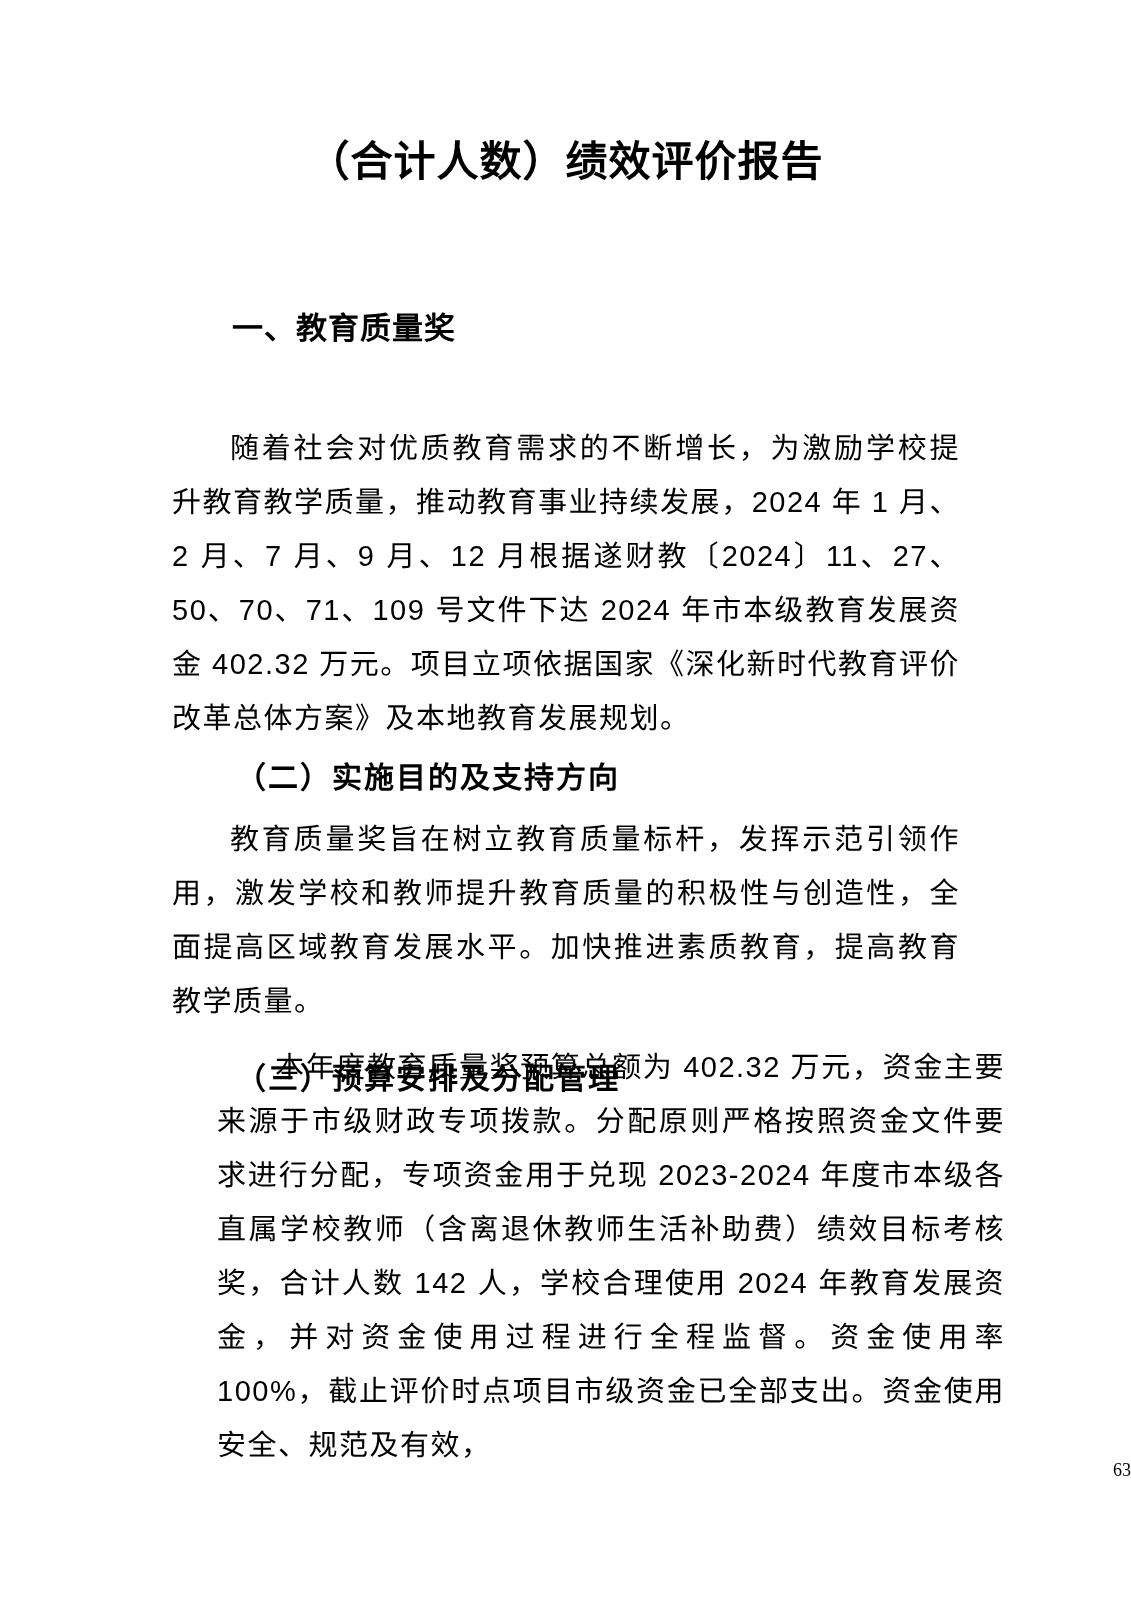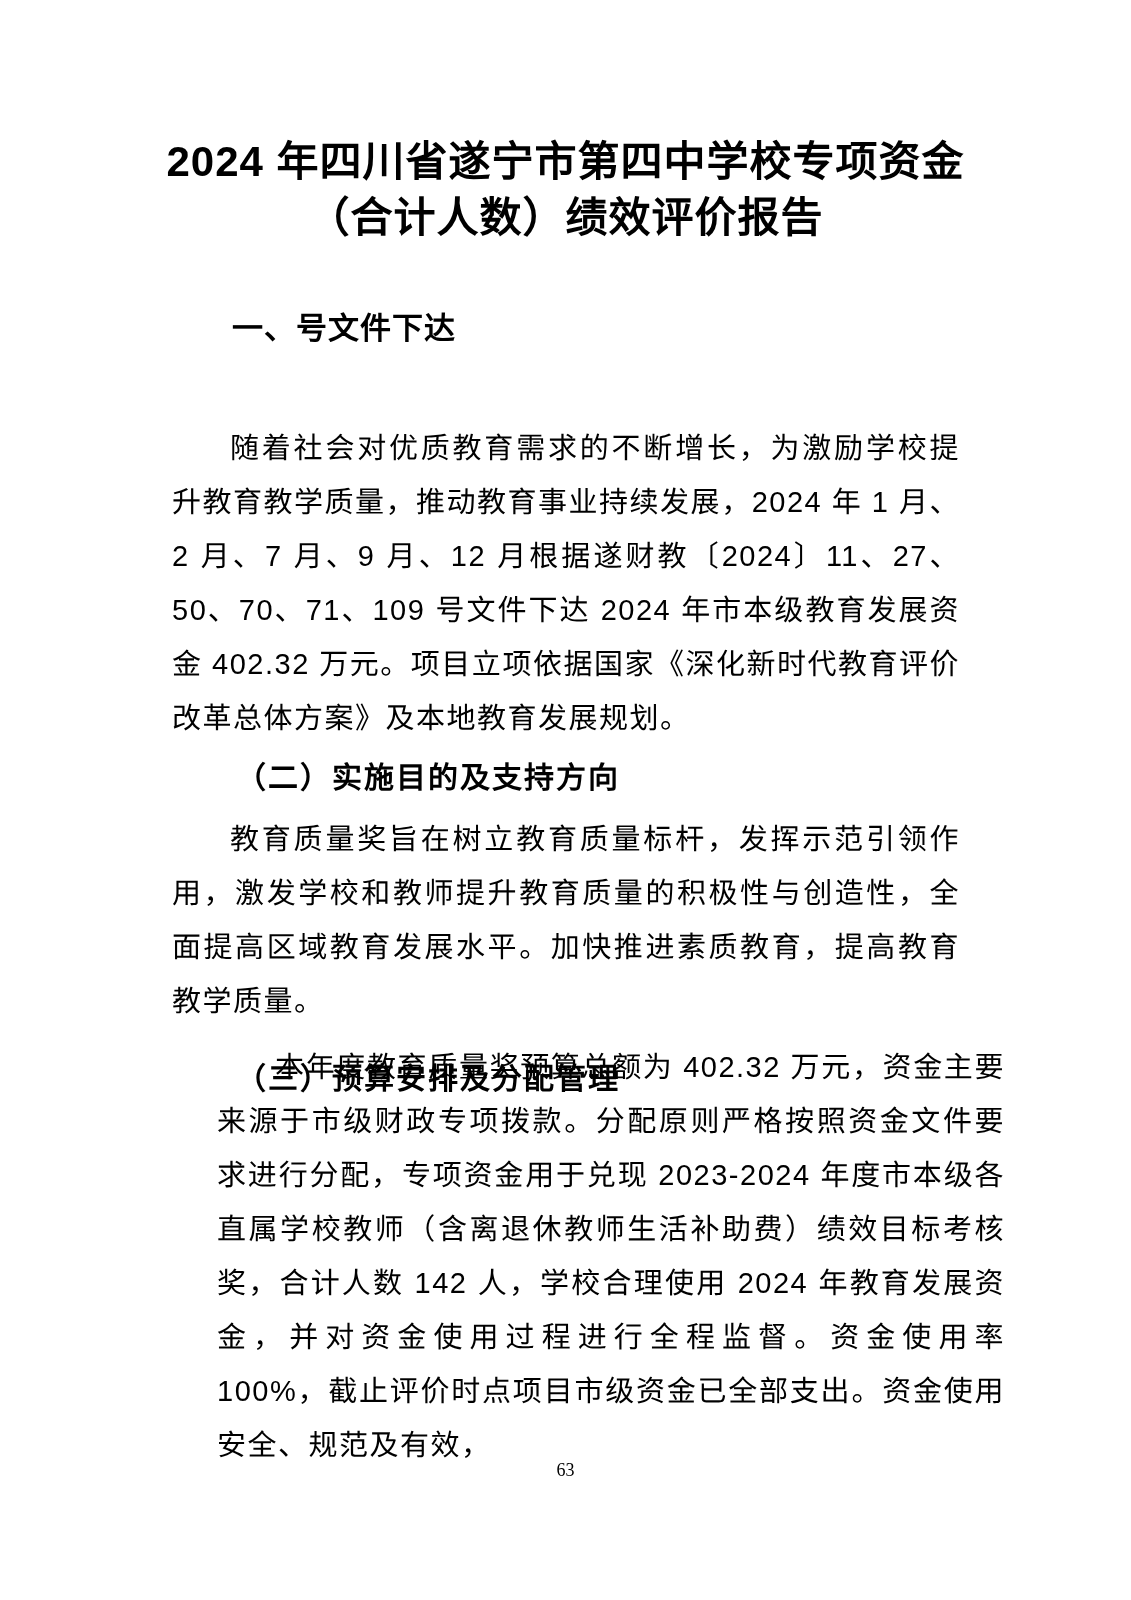--- a/index.html
+++ b/index.html
@@ -62,38 +62,37 @@
     color: #000000;
   }
   .para-1 { top: 421px; }
   .para-2 { top: 812px; }
   .para-3 { top: 1040px; margin-left: 45px; }
   .page-number {
     position: absolute;
     top: 1458px;
     left: 0;
     width: 1131px;
-    text-align: center;
+    text-align: right;
     font-family: "Liberation Serif", "DejaVu Serif", serif;
     font-size: 18px;
     line-height: 24px;
     color: #000000;
   }
 </style>
 </head>
 <body>
 
 <div class="page">
 
   <div class="title">
-    <div>2024 年四川省遂宁市第四中学校专项资金</div>
     <div>（合计人数）绩效评价报告</div>
   </div>
 
-  <div class="chapter-heading">一、号文件下达</div>
+  <div class="chapter-heading">一、教育质量奖</div>
 
 
   <div class="para para-1">随着社会对优质教育需求的不断增长，为激励学校提升教育教学质量，推动教育事业持续发展，2024 年 1 月、2 月、7 月、9 月、12 月根据遂财教〔2024〕11、27、50、70、71、109 号文件下达 2024 年市本级教育发展资金 402.32 万元。项目立项依据国家《深化新时代教育评价改革总体方案》及本地教育发展规划。</div>
 
   <div class="section-heading sh-2">（二）实施目的及支持方向</div>
 
   <div class="para para-2">教育质量奖旨在树立教育质量标杆，发挥示范引领作用，激发学校和教师提升教育质量的积极性与创造性，全面提高区域教育发展水平。加快推进素质教育，提高教育教学质量。</div>
 
   <div class="section-heading sh-3">（三）预算安排及分配管理</div>
 

